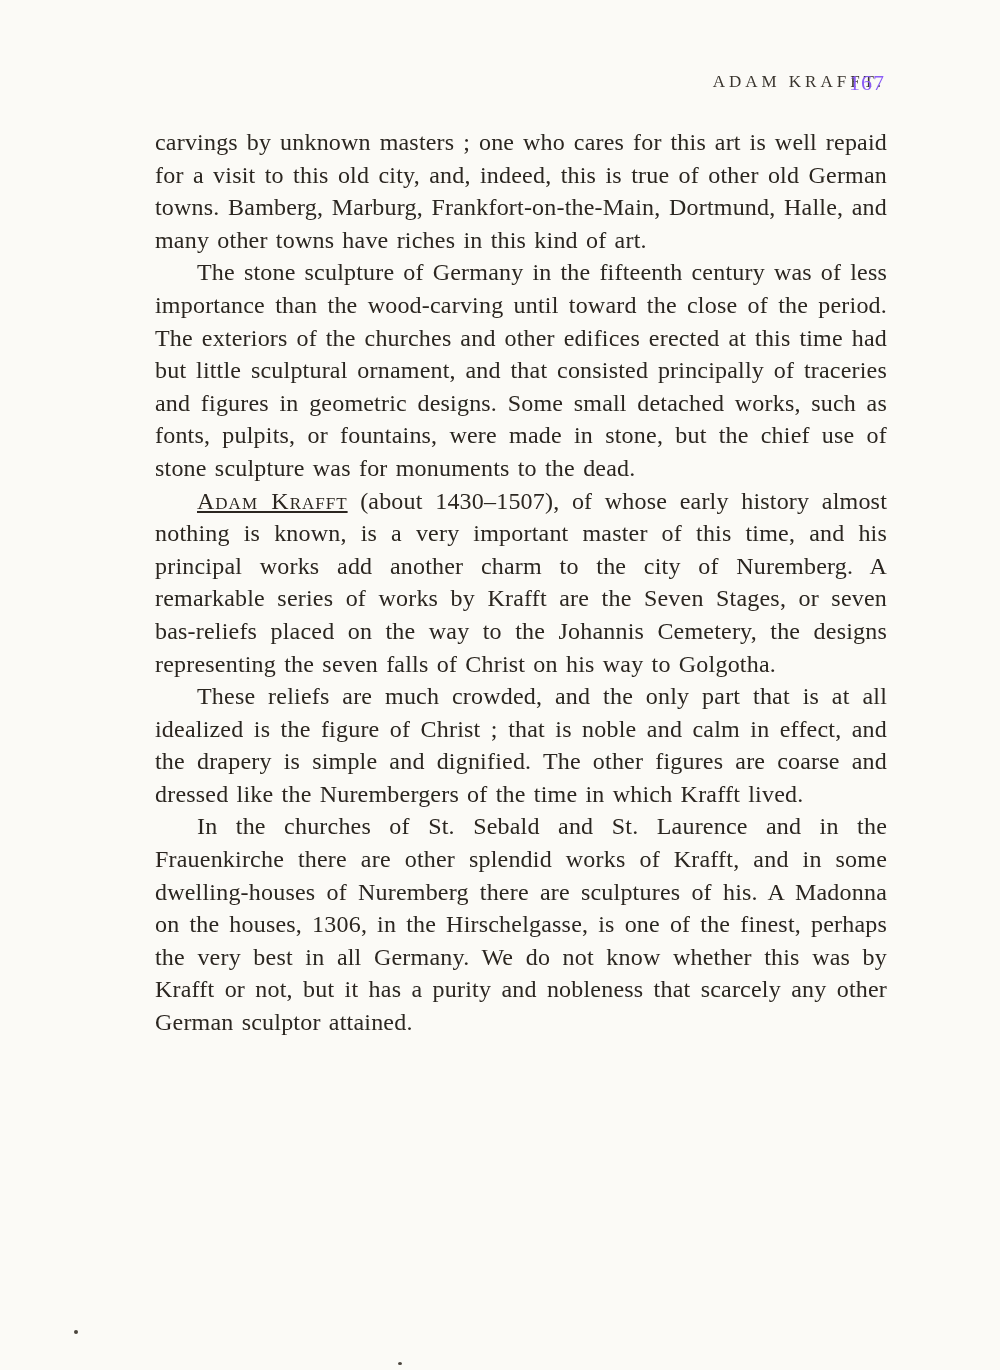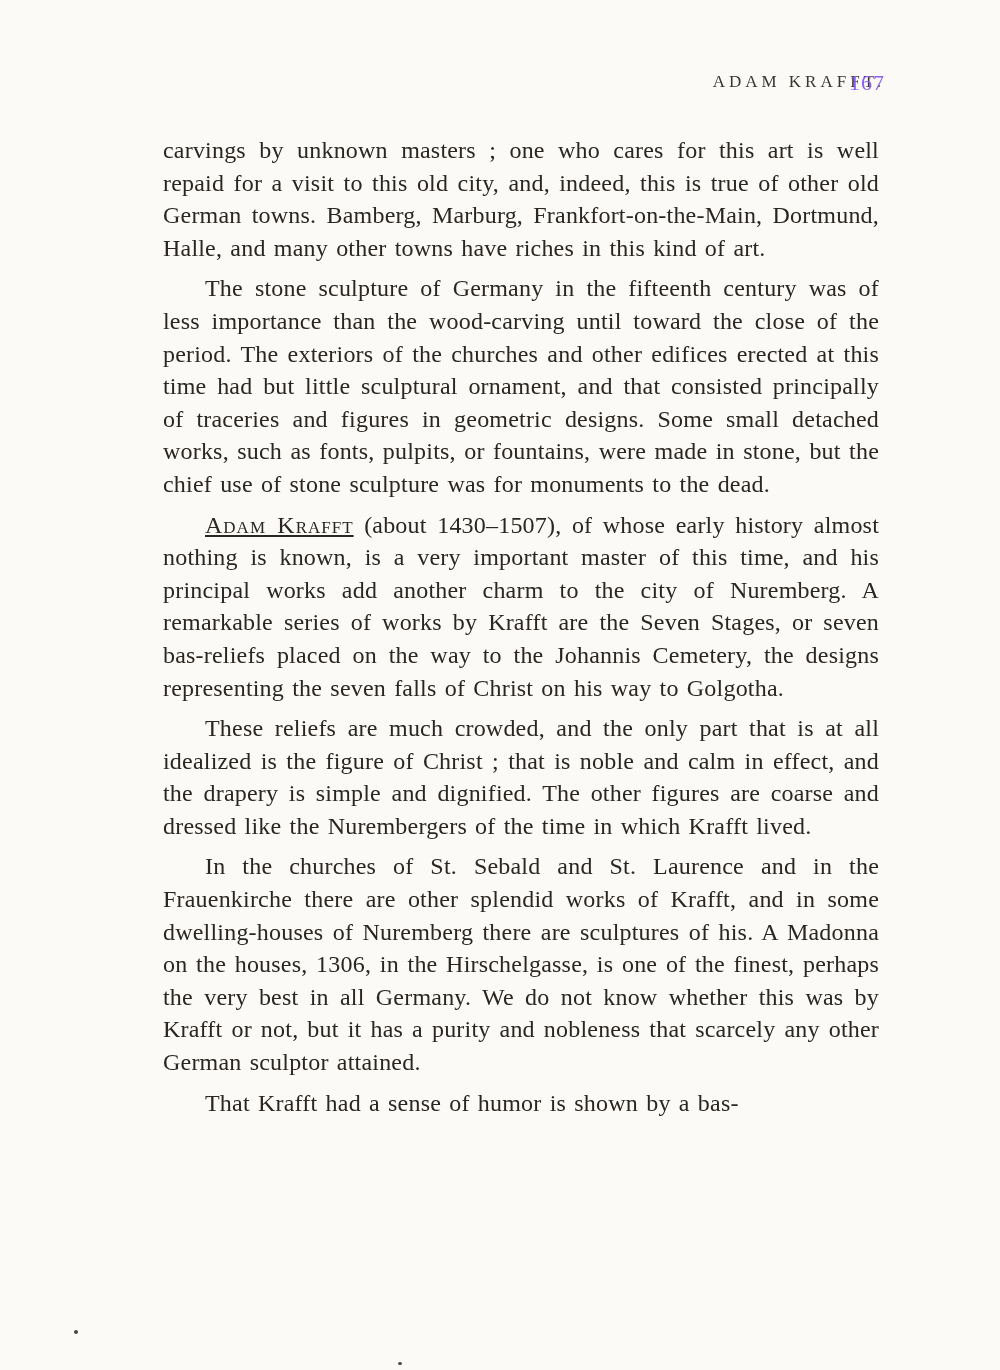--- a/index.html
+++ b/index.html
@@ -38,21 +38,21 @@
     letter-spacing: 1px;
     color: #8b5cf6;
   }
   .text-block {
     position: absolute;
     top: 126px;
     left: 155px;
     width: 732px;
   }
   .para {
-    margin: 8px;
+    margin: 0;
     font-size: 24px;
     line-height: 32.6px;
     text-align: justify;
     word-spacing: 2px;
     letter-spacing: 0.2px;
   }
   .para.indent {
     text-indent: 42px;
   }
   .smallcaps {
@@ -76,18 +76,17 @@
     <span class="running-title">ADAM KRAFFT.</span>
     <span class="page-number">167</span>
   </div>
 
   <div class="text-block">
       <p class="para"><span>carvings by unknown masters ; one who cares for this art is well repaid for a visit to this old city, and, indeed, this is true of other old German towns. Bamberg, Marburg, Frankfort-on-the-Main, Dortmund, Halle, and many other towns have riches in this kind of art.</span></p>
       <p class="para indent"><span>The stone sculpture of Germany in the fifteenth century was of less importance than the wood-carving until toward the close of the period. The exteriors of the churches and other edifices erected at this time had but little sculptural ornament, and that consisted principally of traceries and figures in geometric designs. Some small detached works, such as fonts, pulpits, or fountains, were made in stone, but the chief use of stone sculpture was for monuments to the dead.</span></p>
       <p class="para indent"><span class="smallcaps">Adam Krafft</span><span> (about 1430–1507), of whose early history almost nothing is known, is a very important master of this time, and his principal works add another charm to the city of Nuremberg. A remarkable series of works by Krafft are the Seven Stages, or seven bas-reliefs placed on the way to the Johannis Cemetery, the designs representing the seven falls of Christ on his way to Golgotha.</span></p>
       <p class="para indent"><span>These reliefs are much crowded, and the only part that is at all idealized is the figure of Christ ; that is noble and calm in effect, and the drapery is simple and dignified. The other figures are coarse and dressed like the Nurembergers of the time in which Krafft lived.</span></p>
       <p class="para indent"><span>In the churches of St. Sebald and St. Laurence and in the Frauenkirche there are other splendid works of Krafft, and in some dwelling-houses of Nuremberg there are sculptures of his. A Madonna on the houses, 1306, in the Hirschelgasse, is one of the finest, perhaps the very best in all Germany. We do not know whether this was by Krafft or not, but it has a purity and nobleness that scarcely any other German sculptor attained.</span></p>
-      <p class="para indent"><span>That Krafft had a sense of humor is shown by a bas-</span></p>
     </div>
 
   <div class="speck speck-a"></div>
   <div class="speck speck-b"></div>
 </div>
 
 </body></html>

